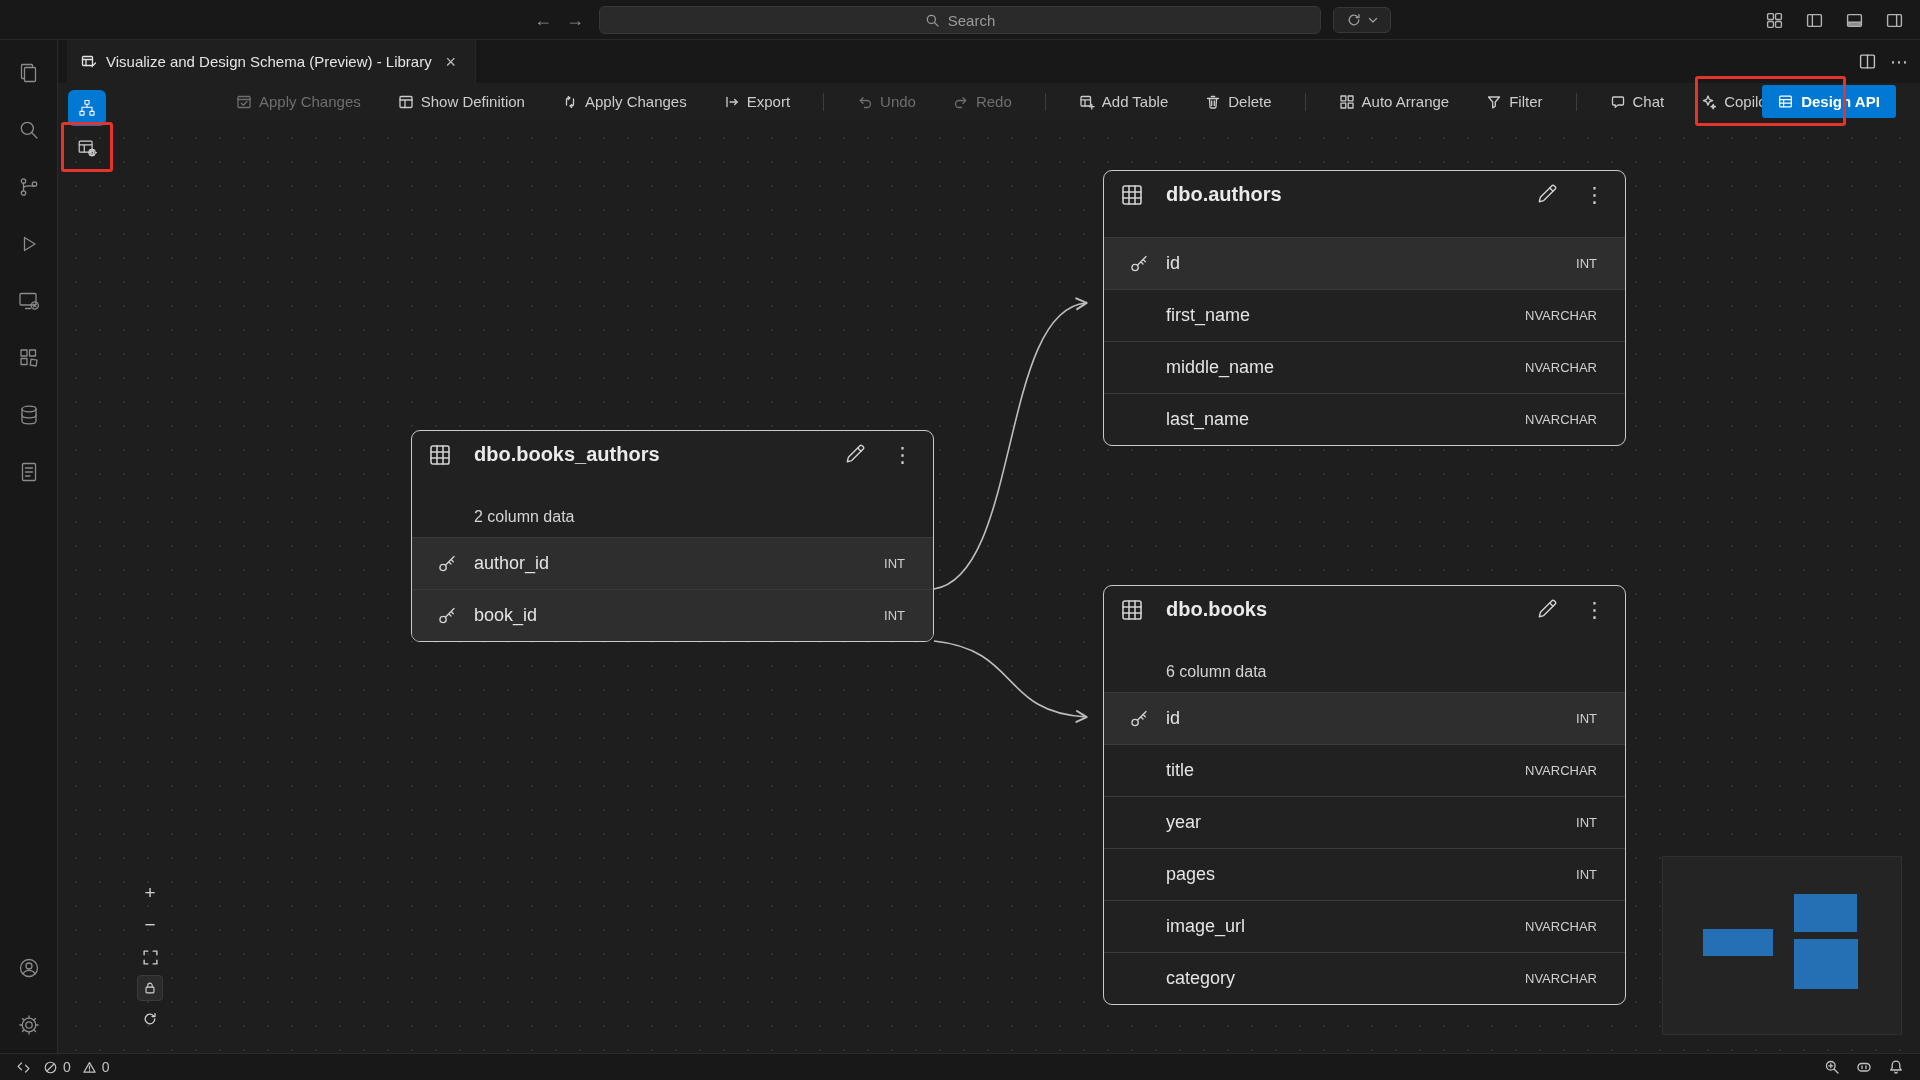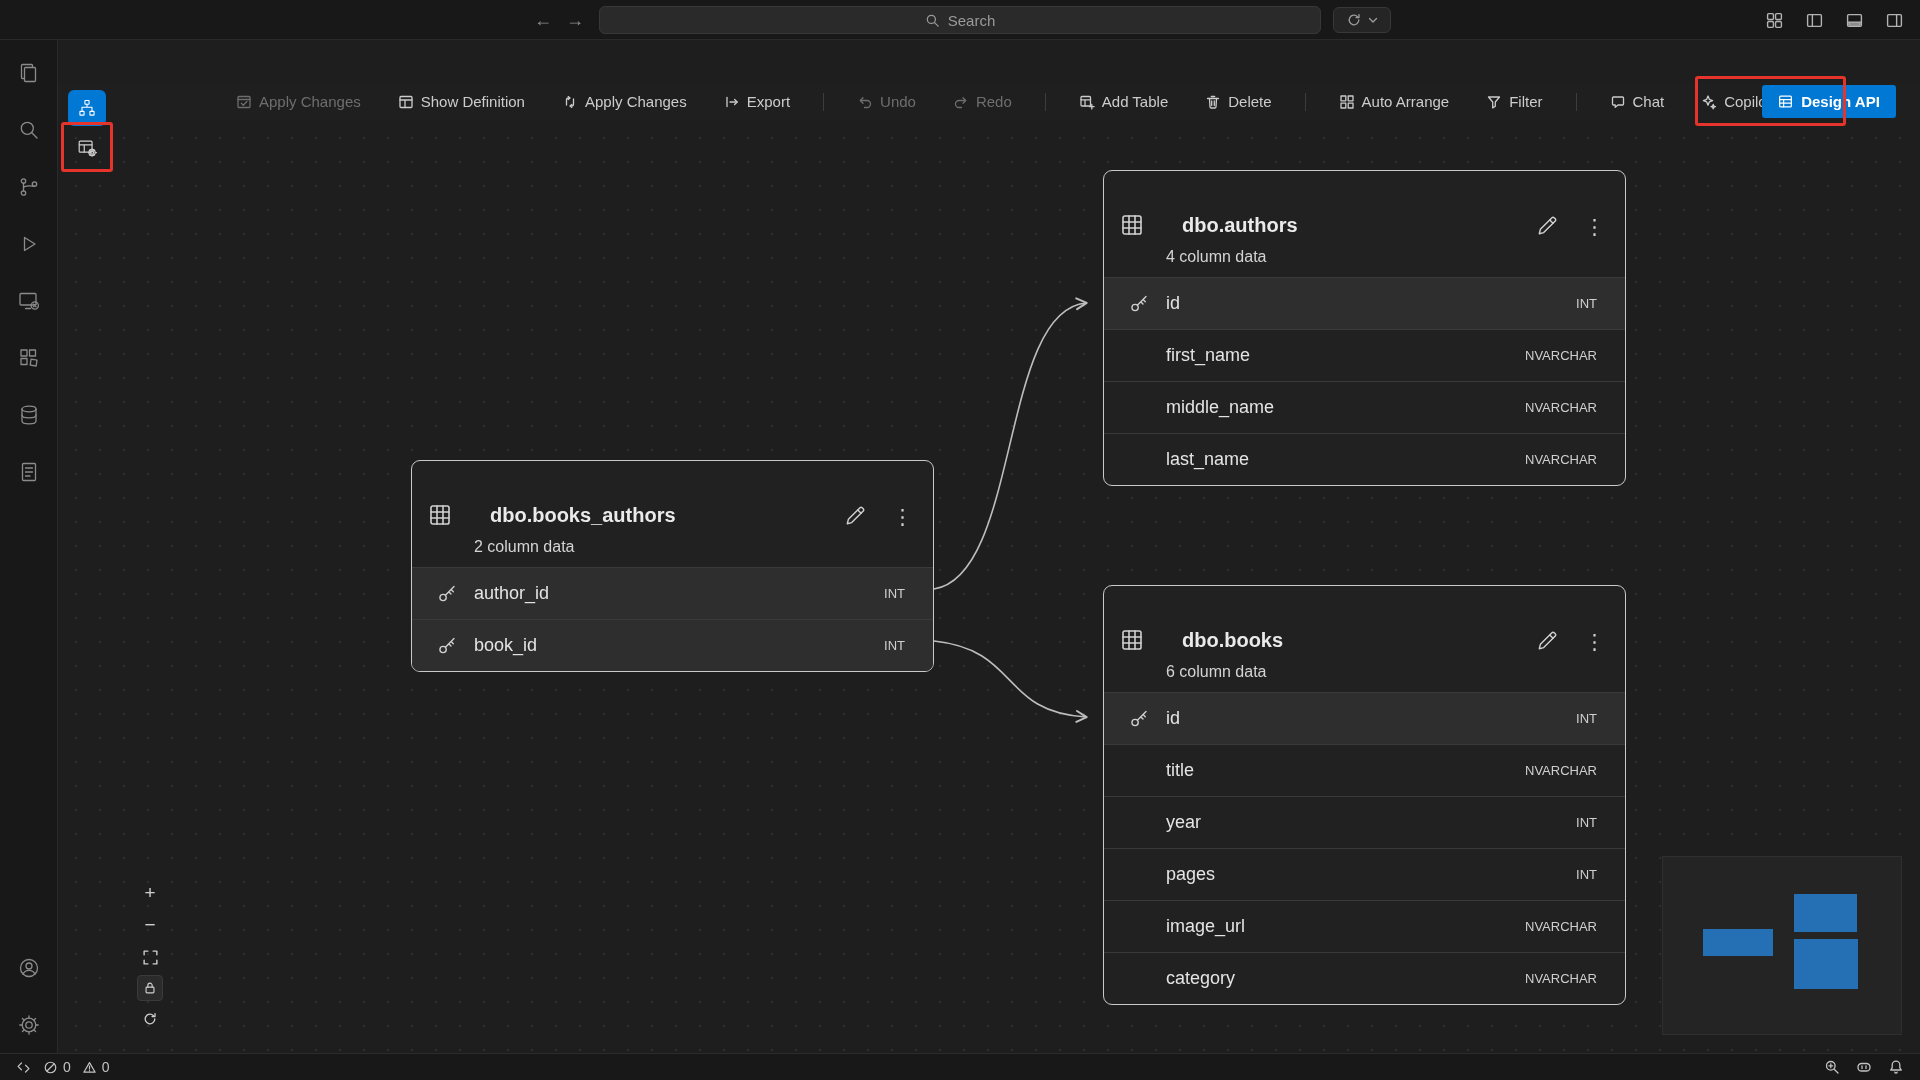--- a/index.html
+++ b/index.html
@@ -72,21 +72,21 @@
   
   .mini-col { position:absolute; left:68px; top:90px; z-index:5; display:flex; flex-direction:column; gap:4px; }
   .mini-btn { width:38px; height:36px; border-radius:6px; display:grid; place-items:center; color:#cfcfcf; }
   .mini-btn.active { background:#0078d4; color:#fff; }
 
   
   .tcard {
     position:absolute; width:523px; background:#212121; border:1px solid #c9c9c9; border-radius:9px;
     overflow:hidden; z-index:3;
   }
-  .tcard-header { height:66px; display:flex; align-items:flex-end; padding:12px 20px 0 16px; gap:16px; color:#d9d9d9; }
+  .tcard-header { height:66px; display:flex; align-items:flex-start; padding:12px 20px 0 16px; gap:0; color:#d9d9d9; }
   .tcard-grid-icon { width:26px; margin-right:20px; color:#d4d4d4; }
   .tcard-title { font-size:20px; font-weight:700; color:#eaeaea; }
   .tcard-actions { margin-left:auto; display:flex; align-items:center; gap:26px; color:#d0d0d0; }
   .kebab { font-size:21px; color:#cfcfcf; line-height:1; }
   .tcard-subtitle { height:40px; display:flex; align-items:center; padding-left:62px; font-size:16px; color:#d4d4d4; }
   .col-row { height:52px; display:flex; align-items:center; padding-right:28px; border-top:1px solid #3a3a3a; }
   .col-row.pk { background:#2e2e2e; }
   .key-slot { width:62px; padding-left:25px; color:#d0d0d0; }
   .col-name { font-size:18px; color:#e4e4e4; }
   .col-type { margin-left:auto; font-size:13px; color:#cfcfcf; }
@@ -265,20 +265,42 @@
       <span>
           <svg class="ic" width="24" height="24" viewBox="0 0 24 24">
             <circle cx="12" cy="12" r="3.2"></circle>
             <circle cx="12" cy="12" r="6.8"></circle>
             <path d="M12 2.8v2.4M12 18.8v2.4M2.8 12h2.4M18.8 12h2.4M5.5 5.5l1.7 1.7M16.8 16.8l1.7 1.7M18.5 5.5l-1.7 1.7M7.2 16.8l-1.7 1.7"></path>
           </svg>
         </span>
     </div>
   </div>
 
+  <div class="tabstrip">
+    <div class="tab">
+      <span>
+        <svg class="ic" width="16" height="16" viewBox="0 0 16 16">
+            <rect x="1.5" y="2.5" width="10" height="9" rx="1"></rect>
+            <path d="M1.5 5.5h10M5 5.5v6"></path>
+            <path d="M11 12.5l3.5-3.5"></path>
+          </svg>
+      </span>
+      <span>Visualize and Design Schema (Preview) - Library</span>
+      <span class="tab-close">×</span>
+    </div>
+    <div class="editor-actions">
+      <span>
+        <svg class="ic" width="17" height="17" viewBox="0 0 16 16">
+            <rect x="1.5" y="2" width="13" height="12" rx="1"></rect>
+            <path d="M8 2v12"></path>
+          </svg>
+      </span>
+      <span style="font-size:18px;">⋯</span>
+    </div>
+  </div>
 
   <div class="toolbar">
     <div class="tbtn disabled">
       <span>
           <svg class="ic" width="16" height="16" viewBox="0 0 16 16">
             <rect x="2" y="2.5" width="12" height="11" rx="1"></rect>
             <path d="M2 5.5h12"></path>
             <path d="M5.3 9.3l2 2 3.6-3.8"></path>
           </svg>
         </span>
@@ -433,21 +455,21 @@
             <rect x="3.5" y="4.5" width="14" height="12" rx="1"></rect>
             <path d="M3.5 8.5h14M9 8.5v8"></path>
             <circle cx="17.5" cy="17" r="3.4" fill="#1f1f1f"></circle>
             <circle cx="17.5" cy="17" r="1.6"></circle>
             <path d="M17.5 13.2v1.2M17.5 19.6v1.2M13.7 17h1.2M21.1 17h1.2M14.9 14.4l.9.9M19.2 18.7l.9.9M20.1 14.4l-.9.9M15.8 18.7l-.9.9"></path>
           </svg>
         </span>
     </div>
   </div>
 
-  <div class="tcard" style="left:411px; top:460px;">
+  <div class="tcard" style="left:411px; top:430px;">
     <div class="tcard-header">
       <span class="tcard-grid-icon">
         <svg class="ic" width="24" height="24" viewBox="0 0 20 20">
             <rect x="2.5" y="2.5" width="15" height="15" rx="1.5"></rect>
             <path d="M2.5 7.5h15M2.5 12.5h15M7.5 2.5v15M12.5 2.5v15"></path>
           </svg>
       </span>
       <span class="tcard-title">dbo.books_authors</span>
       <span class="tcard-actions">
         <span>
@@ -494,21 +516,20 @@
       <span class="tcard-actions">
         <span>
             <svg class="ic" width="22" height="22" viewBox="0 0 20 20">
               <path d="M3 17l1-4L14.5 2.5a1.4 1.4 0 0 1 2 0l1 1a1.4 1.4 0 0 1 0 2L7 16l-4 1z"></path>
               <path d="M12.5 4.5l3 3"></path>
             </svg>
           </span>
         <span class="kebab">⋮</span>
       </span>
     </div>
-    <div class="tcard-subtitle">4 column data</div>
     <div class="col-row pk">
       <span class="key-slot">
           <svg class="ic" width="21" height="21" viewBox="0 0 20 20">
             <circle cx="5.8" cy="13.8" r="3"></circle>
             <path d="M8 11.6 16.2 3.4M13.4 6.2l2.1 2.1M11.2 8.4l2.1 2.1"></path>
           </svg>
         </span>
       <span class="col-name">id</span>
       <span class="col-type">INT</span>
     </div>

